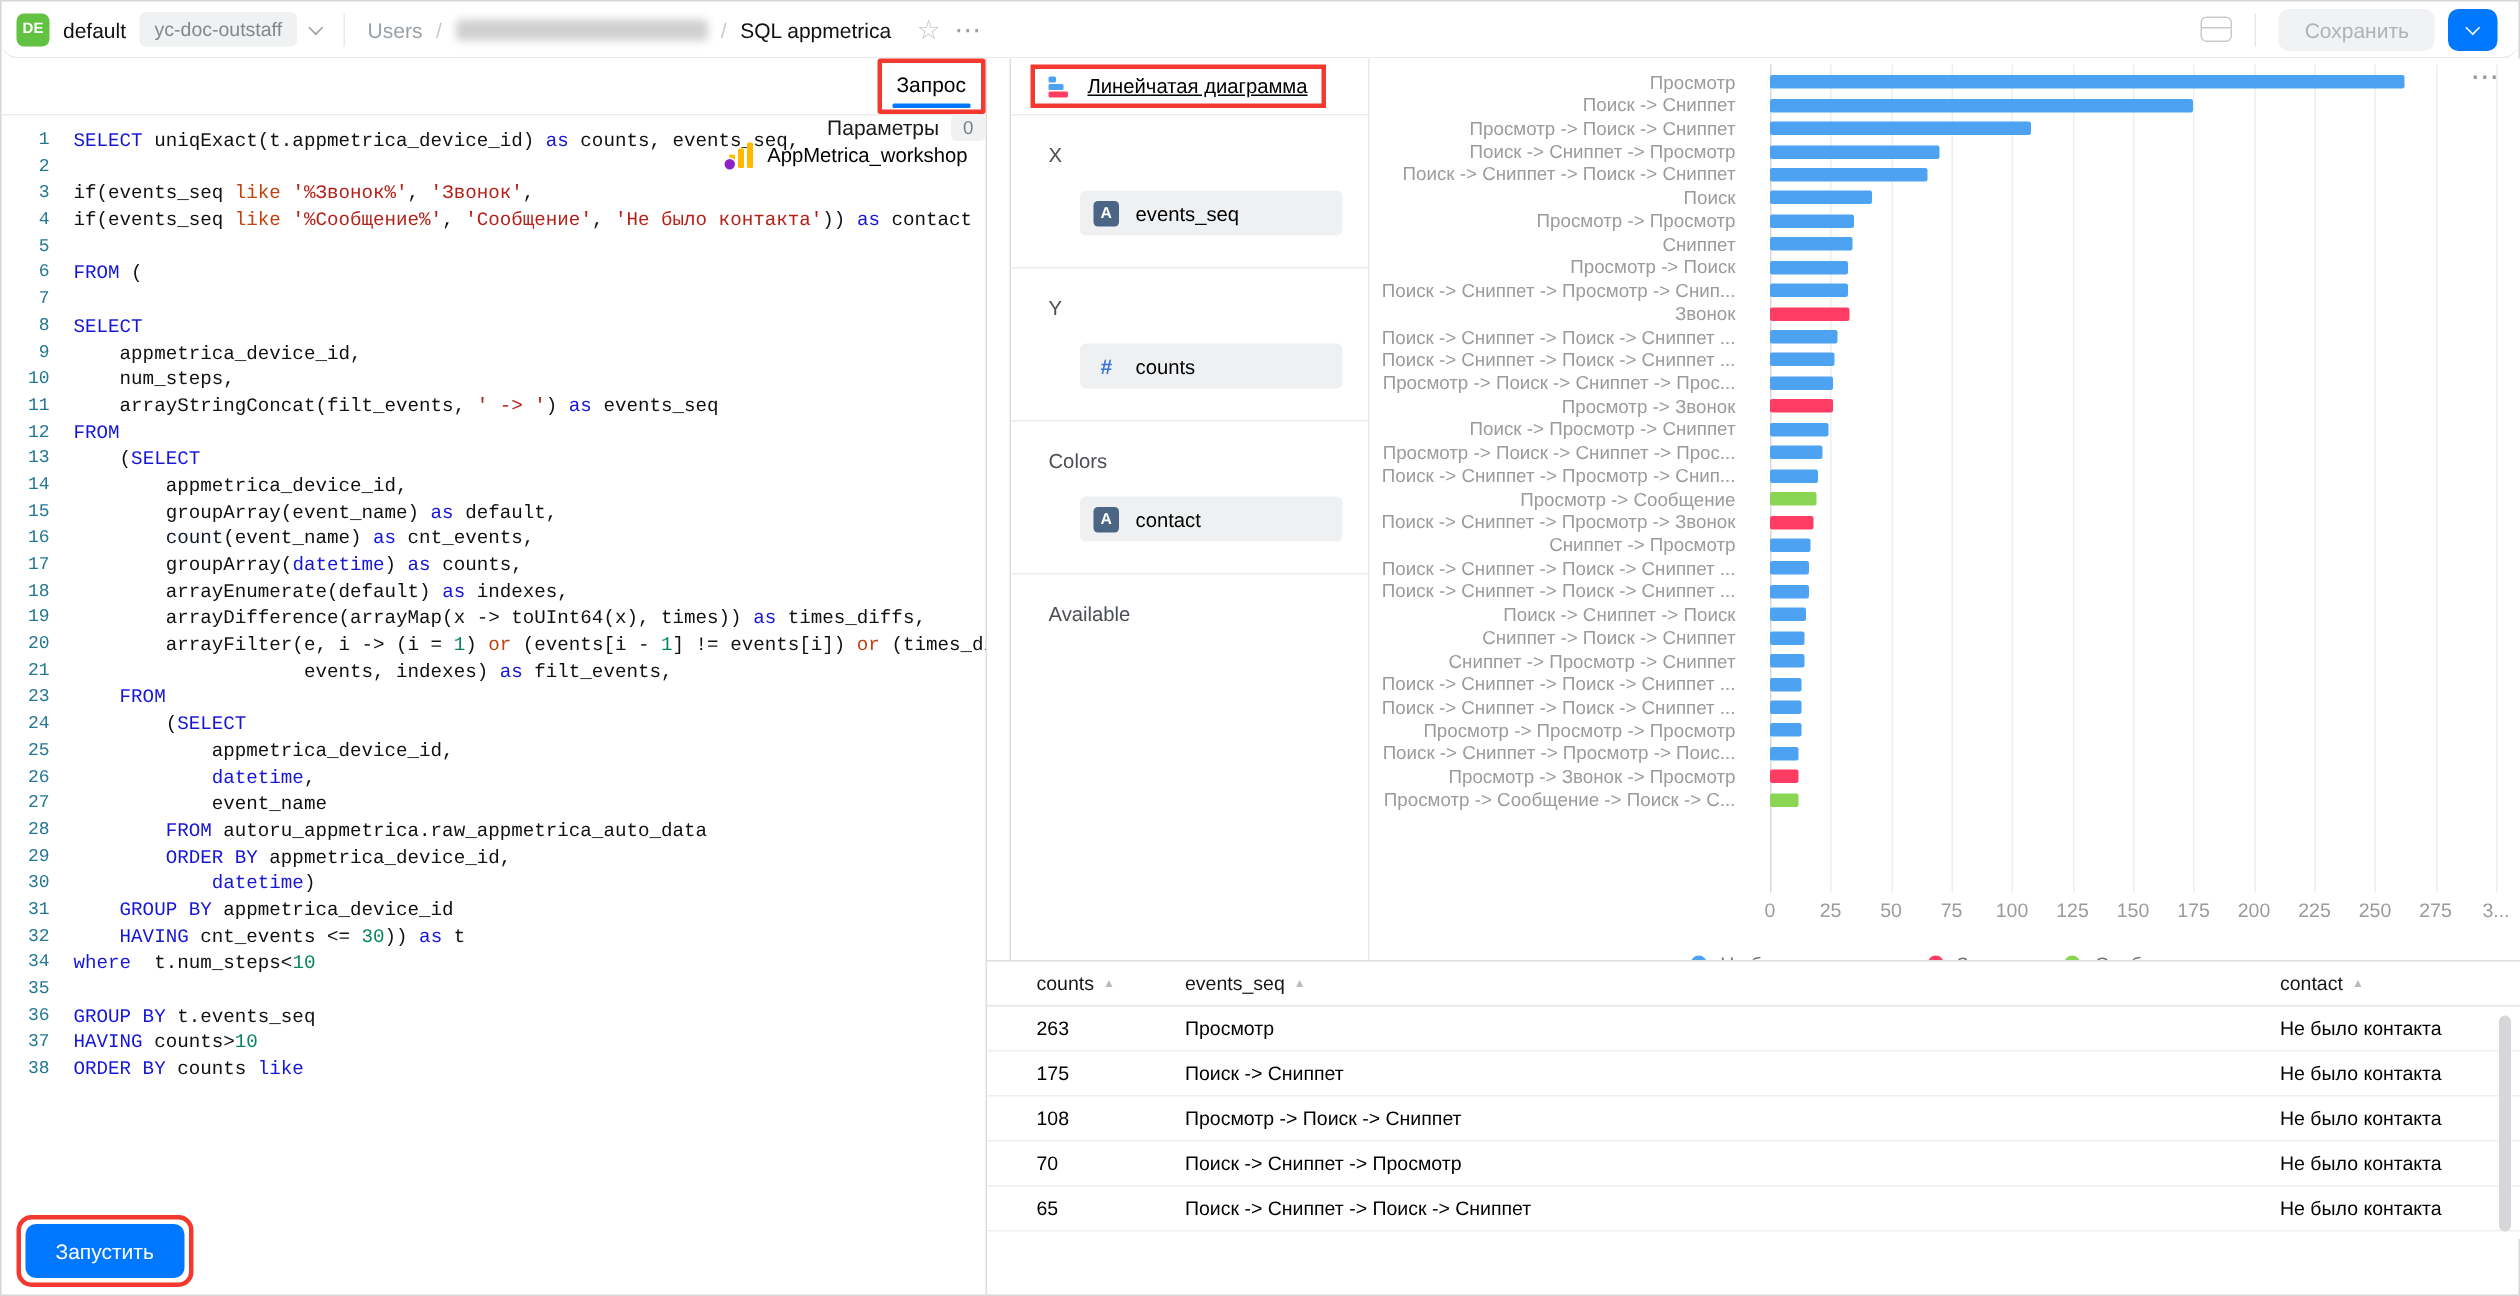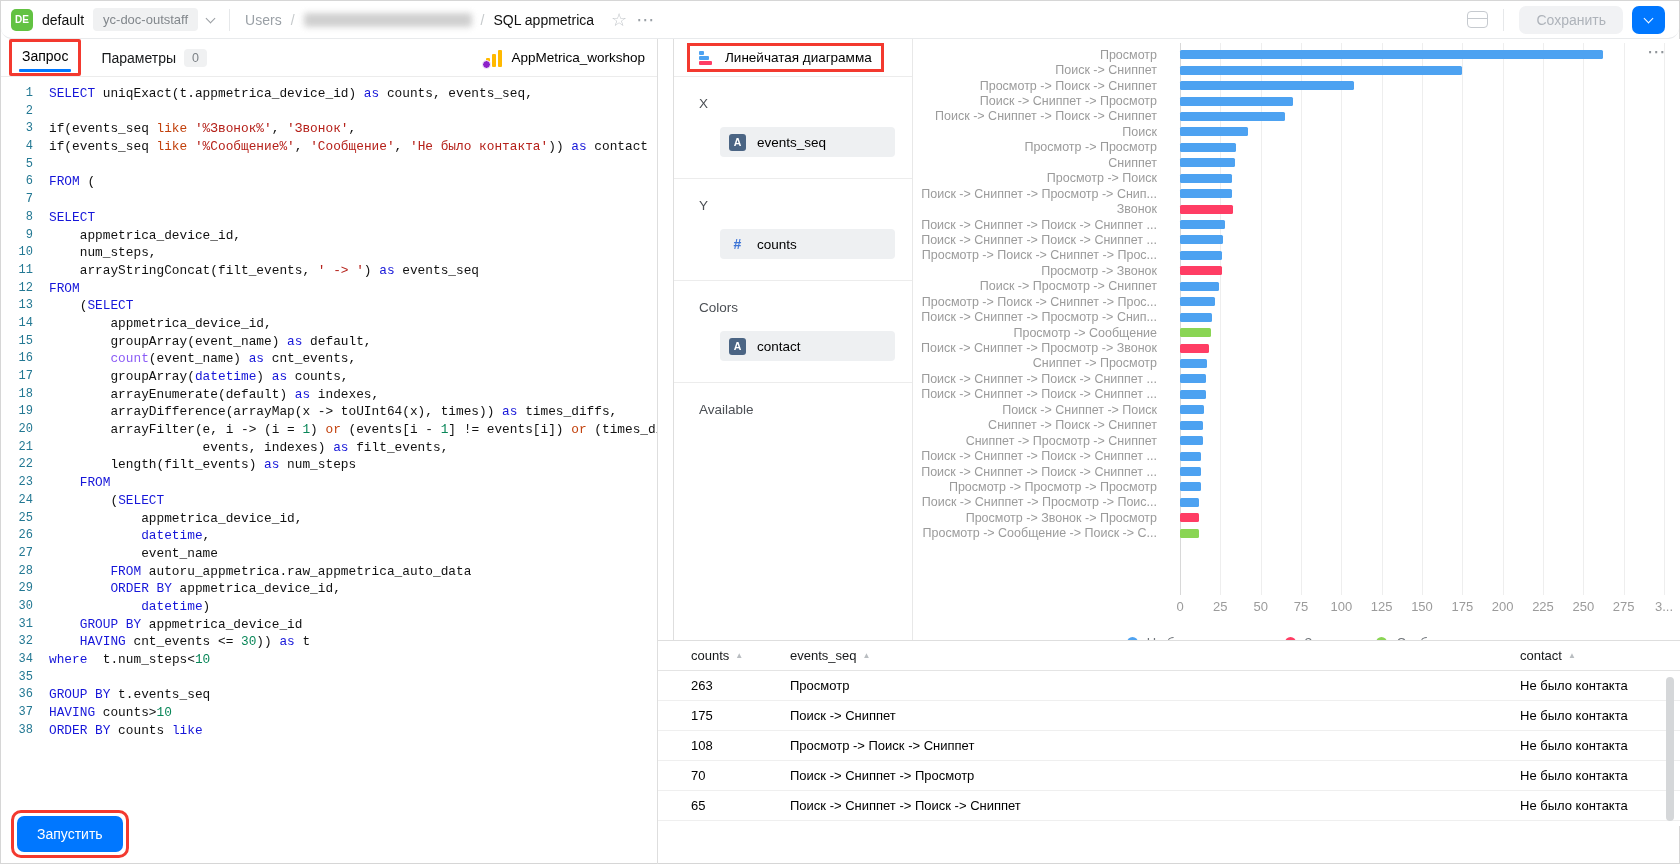--- a/index.html
+++ b/index.html
@@ -27,50 +27,50 @@
   .layout-icon::after { content:""; position:absolute; left:0; right:0; top:42%; border-top:1.5px solid #c6cacf; }
   .save-btn { background:#f1f2f4; color:#aeb3ba; border:none; border-radius:7px; height:28px; padding:0 17px; font-size:14px; font-family:inherit; cursor:default; }
   .save-dd { background:#0077ff; width:33px; height:28px; border:none; border-radius:7px; display:flex; align-items:center; justify-content:center; cursor:pointer; }
   .save-dd .chev { border-color:#fff; margin-top:-2px; }
 
   
   .main { position:relative; height:825px; }
 
   
   .left-panel { position:absolute; left:0; top:0; width:657px; height:825px; border-right:1px solid #dedede; }
-  .tabbar { height:38px; border-bottom:1px solid #ececec; display:flex; align-items:center; padding-left:12px; }
+  .tabbar { height:38px; border-bottom:1px solid #ececec; display:flex; align-items:flex-end; padding-left:12px;flex-direction:column; }
   .q-box { border:3px solid #f3392f; border-radius:2px; position:relative; padding:6px 10px 9px; margin-left:-4px; font-size:14px; cursor:pointer; }
   .q-underline { position:absolute; left:7px; right:7px; bottom:1px; height:3px; background:#0077ff; border-radius:1px; }
   .tab-params { margin-left:20px; display:flex; align-items:center; gap:8px; font-size:14px; color:#16181a; cursor:pointer; }
   .badge { background:#f0f1f2; border-radius:4px; font-size:12.5px; color:#7d8287; padding:2px 8px; }
   .conn { margin-left:auto; margin-right:12px; display:flex; align-items:center; gap:8px; font-size:13.5px; cursor:pointer; }
   .conn-icon { width:18px; height:18px; position:relative; display:inline-block; }
   .conn-icon i { position:absolute; bottom:0; width:4px; border-radius:1px; background:#ffb900; }
   .conn-icon .c1 { left:1px; height:9px; }
   .conn-icon .c2 { left:7px; height:13px; }
   .conn-icon .c3 { left:13px; height:17px; }
   .conn-icon .cbadge { position:absolute; left:-3px; bottom:-2px; width:9px; height:9px; border-radius:50%; background:#8d22c9; border:1.5px solid #fff; }
 
   .editor { padding-top:8px; height:700px; overflow:hidden; font-family:"Liberation Mono","DejaVu Sans Mono",monospace; font-size:12.8px; cursor:text; }
   .cl { display:flex; height:17.7px; line-height:17.7px; white-space:pre; }
   .ln { width:32px; text-align:right; color:#237893; font-size:12px; flex:none; }
   .lc { padding-left:16px; }
   .tk-kw  { color:#1616d9; }
   .tk-op  { color:#c2410c; }
   .tk-str { color:#b52019; }
-  .tk-fn  { color:#8b5cf6; }
+  .tk-fn  { color:#0f172a; }
   .tk-num { color:#098658; }
   .tk-pl  { color:#111; }
 
   .run-wrap { position:absolute; left:10px; bottom:6px; border:3px solid #f3392f; border-radius:10px; padding:3px; }
   .run-btn { background:#0077ff; color:#fff; border:none; border-radius:7px; height:36px; padding:0 20px; font-size:14px; font-family:inherit; cursor:pointer; }
 
   
   .viz-panel { position:absolute; left:672px; top:0; width:239px; height:639px; border-left:1px solid #dedede; background:#fff; }
-  .viz-header { height:38px; border-bottom:1px solid #ececec; display:flex; align-items:center; }
+  .viz-header { height:38px; border-bottom:1px solid #ececec; display:flex; align-items:center;text-decoration:underline; }
   .viz-header-box { margin-left:13px; border:3px solid #f3392f; display:flex; align-items:center; gap:10px; padding:4px 9px; font-size:13.5px; cursor:pointer; }
   .viz-icon { width:16px; height:14px; position:relative; flex:none; }
   .viz-icon i { position:absolute; left:0; height:4px; border-radius:1px; }
   .viz-icon .b1 { top:0; width:5px; background:#4da2f1; }
   .viz-icon .b2 { top:5px; width:10px; background:#4da2f1; }
   .viz-icon .b3 { top:10px; width:13px; background:#ff3d64; }
   .shelf { padding:19px 0 21px 25px; border-bottom:1px solid #ececec; }
   .shelf.available { border-bottom:none; }
   .shelf-label { font-size:13.5px; color:#4b4f54; }
   .field-chip { margin-top:16px; margin-left:21px; width:175px; height:30px; background:#eef0f2; border-radius:4px; display:flex; align-items:center; gap:11px; padding:0 9px; font-size:13.5px; cursor:grab; }
@@ -171,21 +171,20 @@
             <div class="cl"><span class="ln">12</span><span class="lc"><span class="tk-kw">FROM</span></span></div>
             <div class="cl"><span class="ln">13</span><span class="lc"><span class="tk-pl">    (</span><span class="tk-kw">SELECT</span></span></div>
             <div class="cl"><span class="ln">14</span><span class="lc"><span class="tk-pl">        appmetrica_device_id,</span></span></div>
             <div class="cl"><span class="ln">15</span><span class="lc"><span class="tk-pl">        groupArray(event_name) </span><span class="tk-kw">as</span><span class="tk-pl"> default,</span></span></div>
             <div class="cl"><span class="ln">16</span><span class="lc"><span class="tk-pl">        </span><span class="tk-fn">count</span><span class="tk-pl">(event_name) </span><span class="tk-kw">as</span><span class="tk-pl"> cnt_events,</span></span></div>
             <div class="cl"><span class="ln">17</span><span class="lc"><span class="tk-pl">        groupArray(</span><span class="tk-kw">datetime</span><span class="tk-pl">) </span><span class="tk-kw">as</span><span class="tk-pl"> counts,</span></span></div>
             <div class="cl"><span class="ln">18</span><span class="lc"><span class="tk-pl">        arrayEnumerate(default) </span><span class="tk-kw">as</span><span class="tk-pl"> indexes,</span></span></div>
             <div class="cl"><span class="ln">19</span><span class="lc"><span class="tk-pl">        arrayDifference(arrayMap(x -&gt; toUInt64(x), times)) </span><span class="tk-kw">as</span><span class="tk-pl"> times_diffs,</span></span></div>
             <div class="cl"><span class="ln">20</span><span class="lc"><span class="tk-pl">        arrayFilter(e, i -&gt; (i = </span><span class="tk-num">1</span><span class="tk-pl">) </span><span class="tk-op">or</span><span class="tk-pl"> (events[i - </span><span class="tk-num">1</span><span class="tk-pl">] != events[i]) </span><span class="tk-op">or</span><span class="tk-pl"> (times_diffs[i]</span></span></div>
             <div class="cl"><span class="ln">21</span><span class="lc"><span class="tk-pl">                    events, indexes) </span><span class="tk-kw">as</span><span class="tk-pl"> filt_events,</span></span></div>
-            <div class="cl"><span class="ln">22</span><span class="lc"><span class="tk-pl">        length(filt_events) </span><span class="tk-kw">as</span><span class="tk-pl"> num_steps</span></span></div>
             <div class="cl"><span class="ln">23</span><span class="lc"><span class="tk-pl">    </span><span class="tk-kw">FROM</span></span></div>
             <div class="cl"><span class="ln">24</span><span class="lc"><span class="tk-pl">        (</span><span class="tk-kw">SELECT</span></span></div>
             <div class="cl"><span class="ln">25</span><span class="lc"><span class="tk-pl">            appmetrica_device_id,</span></span></div>
             <div class="cl"><span class="ln">26</span><span class="lc"><span class="tk-pl">            </span><span class="tk-kw">datetime</span><span class="tk-pl">,</span></span></div>
             <div class="cl"><span class="ln">27</span><span class="lc"><span class="tk-pl">            event_name</span></span></div>
             <div class="cl"><span class="ln">28</span><span class="lc"><span class="tk-pl">        </span><span class="tk-kw">FROM</span><span class="tk-pl"> autoru_appmetrica.raw_appmetrica_auto_data</span></span></div>
             <div class="cl"><span class="ln">29</span><span class="lc"><span class="tk-pl">        </span><span class="tk-kw">ORDER BY</span><span class="tk-pl"> appmetrica_device_id,</span></span></div>
             <div class="cl"><span class="ln">30</span><span class="lc"><span class="tk-pl">            </span><span class="tk-kw">datetime</span><span class="tk-pl">)</span></span></div>
             <div class="cl"><span class="ln">31</span><span class="lc"><span class="tk-pl">    </span><span class="tk-kw">GROUP BY</span><span class="tk-pl"> appmetrica_device_id</span></span></div>
             <div class="cl"><span class="ln">32</span><span class="lc"><span class="tk-pl">    </span><span class="tk-kw">HAVING</span><span class="tk-pl"> cnt_events &lt;= </span><span class="tk-num">30</span><span class="tk-pl">)) </span><span class="tk-kw">as</span><span class="tk-pl"> t</span></span></div>

